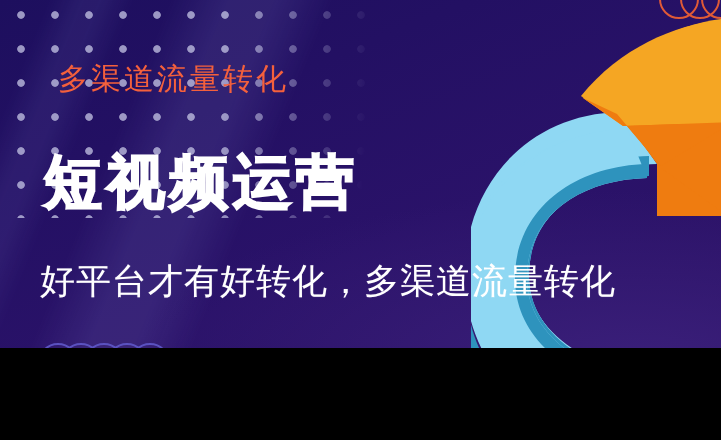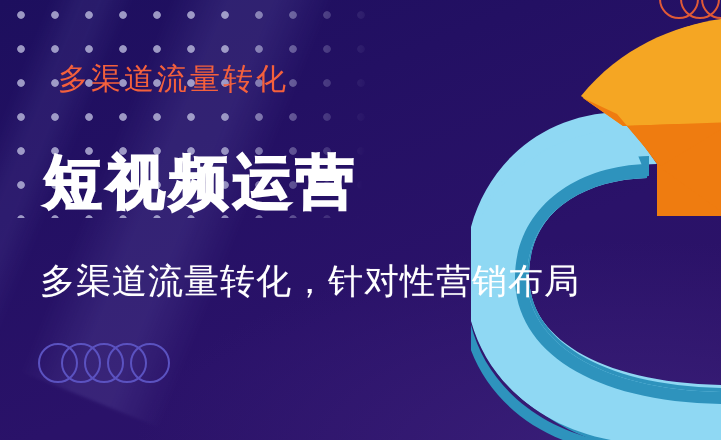--- a/index.html
+++ b/index.html
@@ -3,21 +3,21 @@
 <meta charset="utf-8">
 <style>
   html, body {
     margin: 0;
     padding: 0;
     background: #000;
   }
   #banner {
     position: relative;
     width: 721px;
-    height: 440px;
+    height: 348px;
     overflow: hidden;
     font-family: "Liberation Sans", "DejaVu Sans", sans-serif;
     background: #2a1268;
   }
 
   
   .bg-base {
     position: absolute;
     inset: 0;
     background:
@@ -285,15 +285,15 @@
                  L 146 114
                  Z"></path>
         <path fill="#ef7c10" d="M 262 122 L 262 220 L 190 168 L 190 166 Z"></path>
 
       </g>
     </svg>
   </div>
 
   <div class="kicker">多渠道流量转化</div>
   <div class="headline">短视频运营</div>
-  <div class="subhead">多渠道流量转化，针对性营销布局</div>
+  <div class="subhead">好平台才有好转化，多渠道流量转化</div>
 
 </div>
 
 </body></html>

